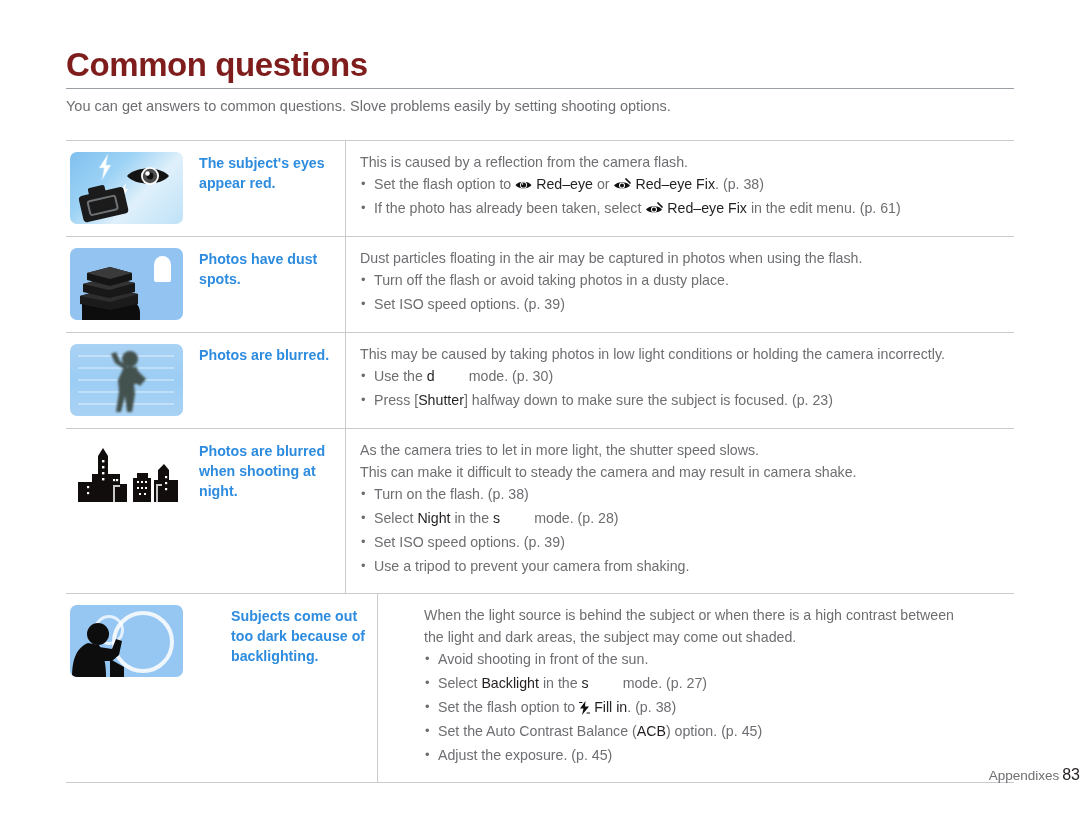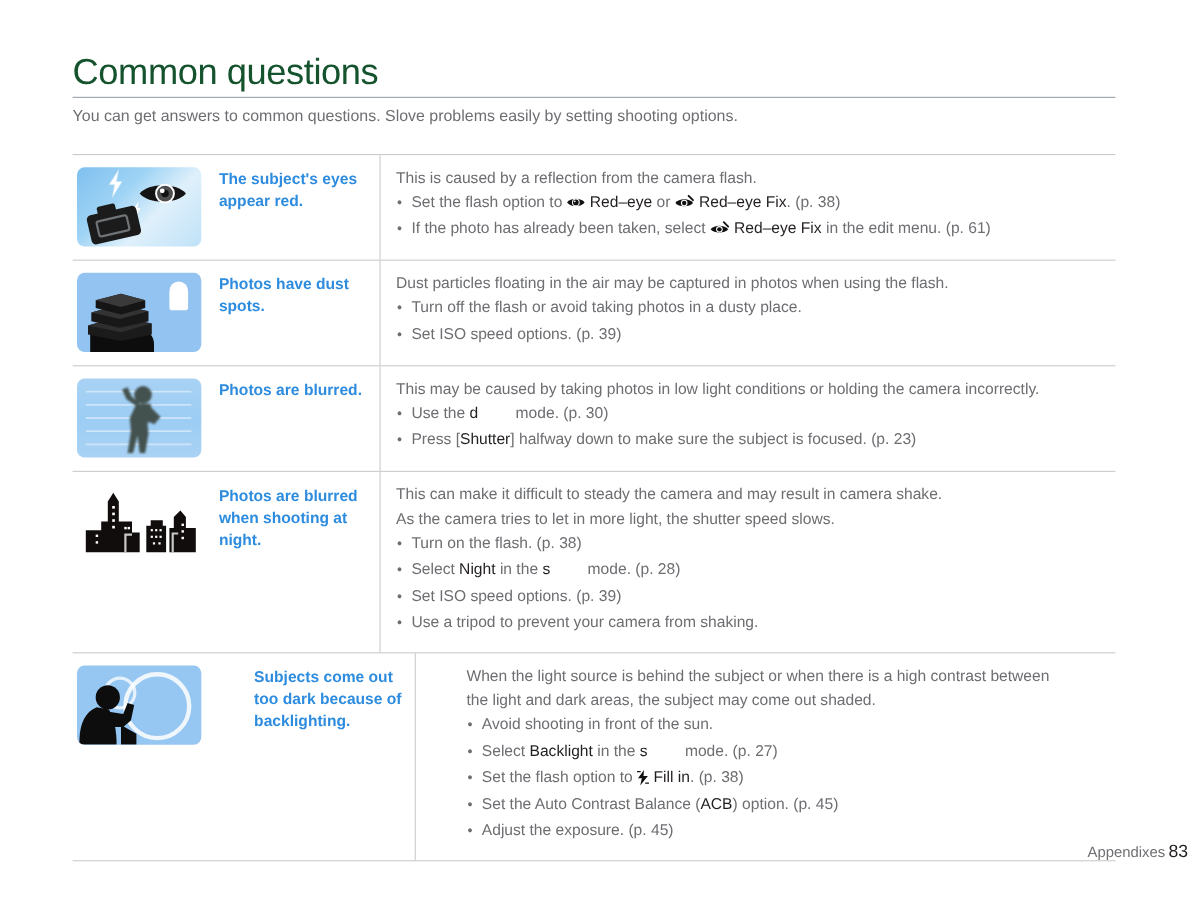--- a/index.html
+++ b/index.html
@@ -21,22 +21,22 @@
     width: 1080px;
     height: 815px;
   }
 
   
   .page-title {
     position: absolute;
     left: 66px;
     top: 46px;
     font-size: 33px;
-    font-weight: normal;
-    color: #14532d;
+    font-weight: bold;
+    color: #7f1d1d;
     letter-spacing: -0.4px;
     font-family: "Liberation Sans", sans-serif;
   }
   .title-rule {
     position: absolute;
     left: 66px;
     top: 88px;
     width: 948px;
     height: 1px;
     background: #9aa0a6;
@@ -349,22 +349,22 @@
                 <rect x="95" y="36" width="2.2" height="2.2"></rect>
                 <rect x="95" y="42" width="2.2" height="2.2"></rect>
                 <rect x="95" y="48" width="2.2" height="2.2"></rect>
               </g>
               <path d="M43 45 L43 62 L45 62 L45 47 L50 47 L50 45 Z" fill="#c9c9c9"></path>
               <path d="M86 44 L86 62 L88 62 L88 46 L92 46 L92 44 Z" fill="#c9c9c9"></path>
             </svg></div>
         </div>
         <div class="cell-issue">Photos are blurred when shooting at night.</div>
         <div class="cell-answer">
+          <p class="ans-lead">As the camera tries to let in more light, the shutter speed slows.</p>
           <p class="ans-lead">This can make it difficult to steady the camera and may result in camera shake.</p>
-          <p class="ans-lead">As the camera tries to let in more light, the shutter speed slows.</p>
           <ul class="bullets">
             <li><span>Turn on the flash. (p. 38)</span></li>
             <li><span>Select </span><span class="b">Night</span><span> in the </span><span class="b">s</span><span class="gap"></span><span>mode. (p. 28)</span></li>
             <li><span>Set ISO speed options. (p. 39)</span></li>
             <li><span>Use a tripod to prevent your camera from shaking.</span></li>
           </ul>
         </div>
       </div>
       <div class="qrow">
         <div class="cell-illo">

